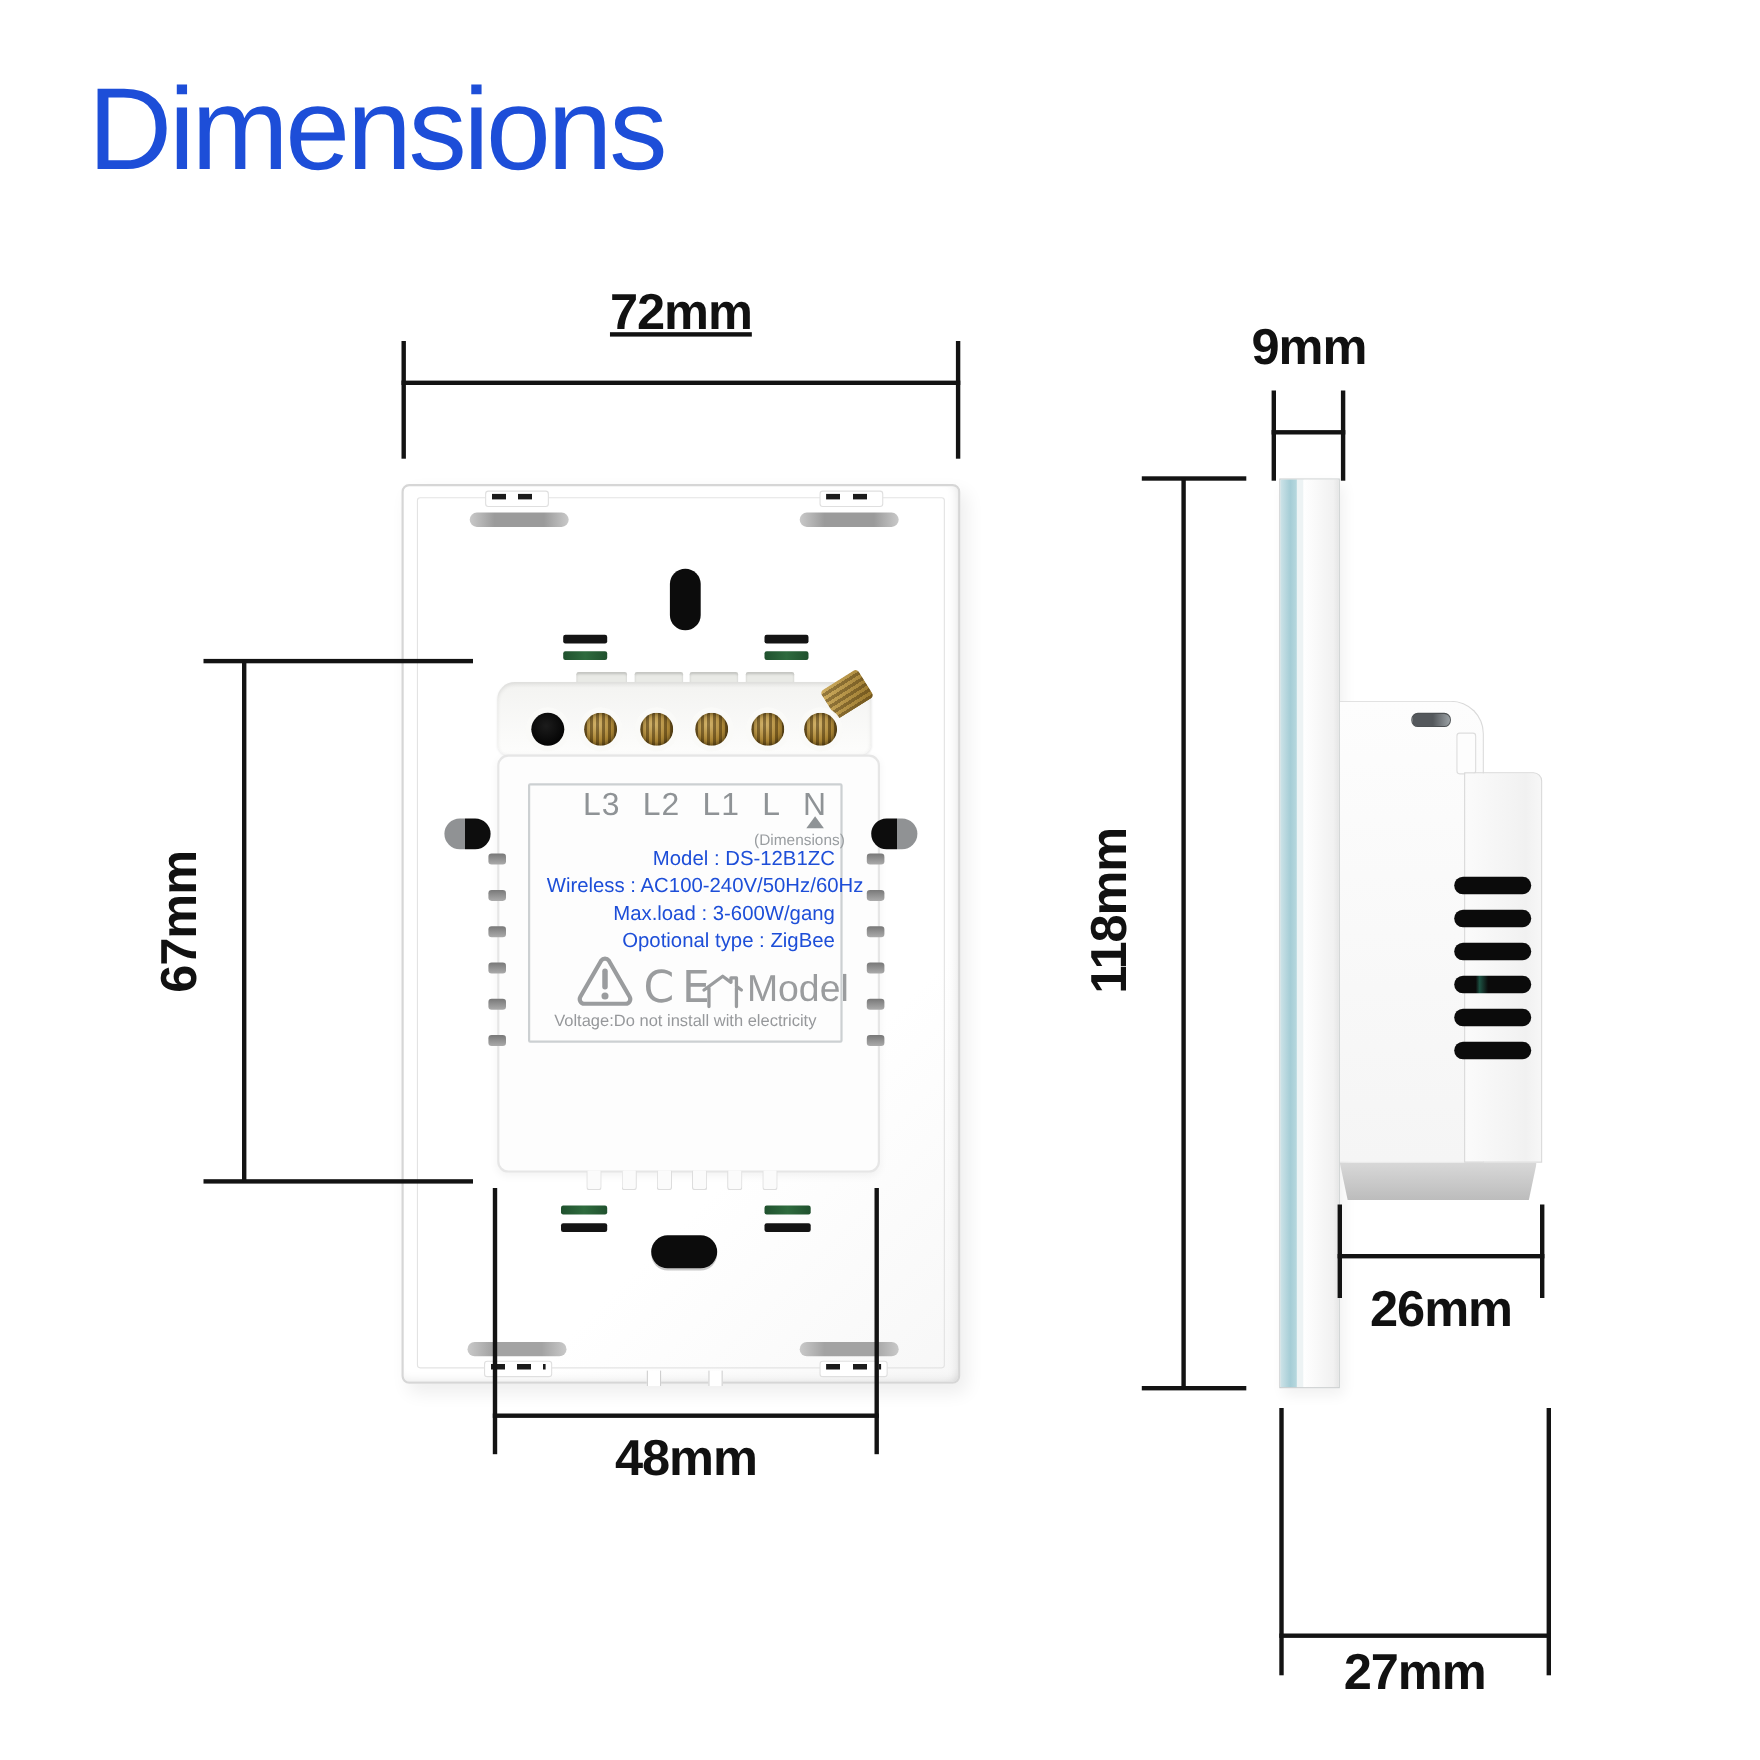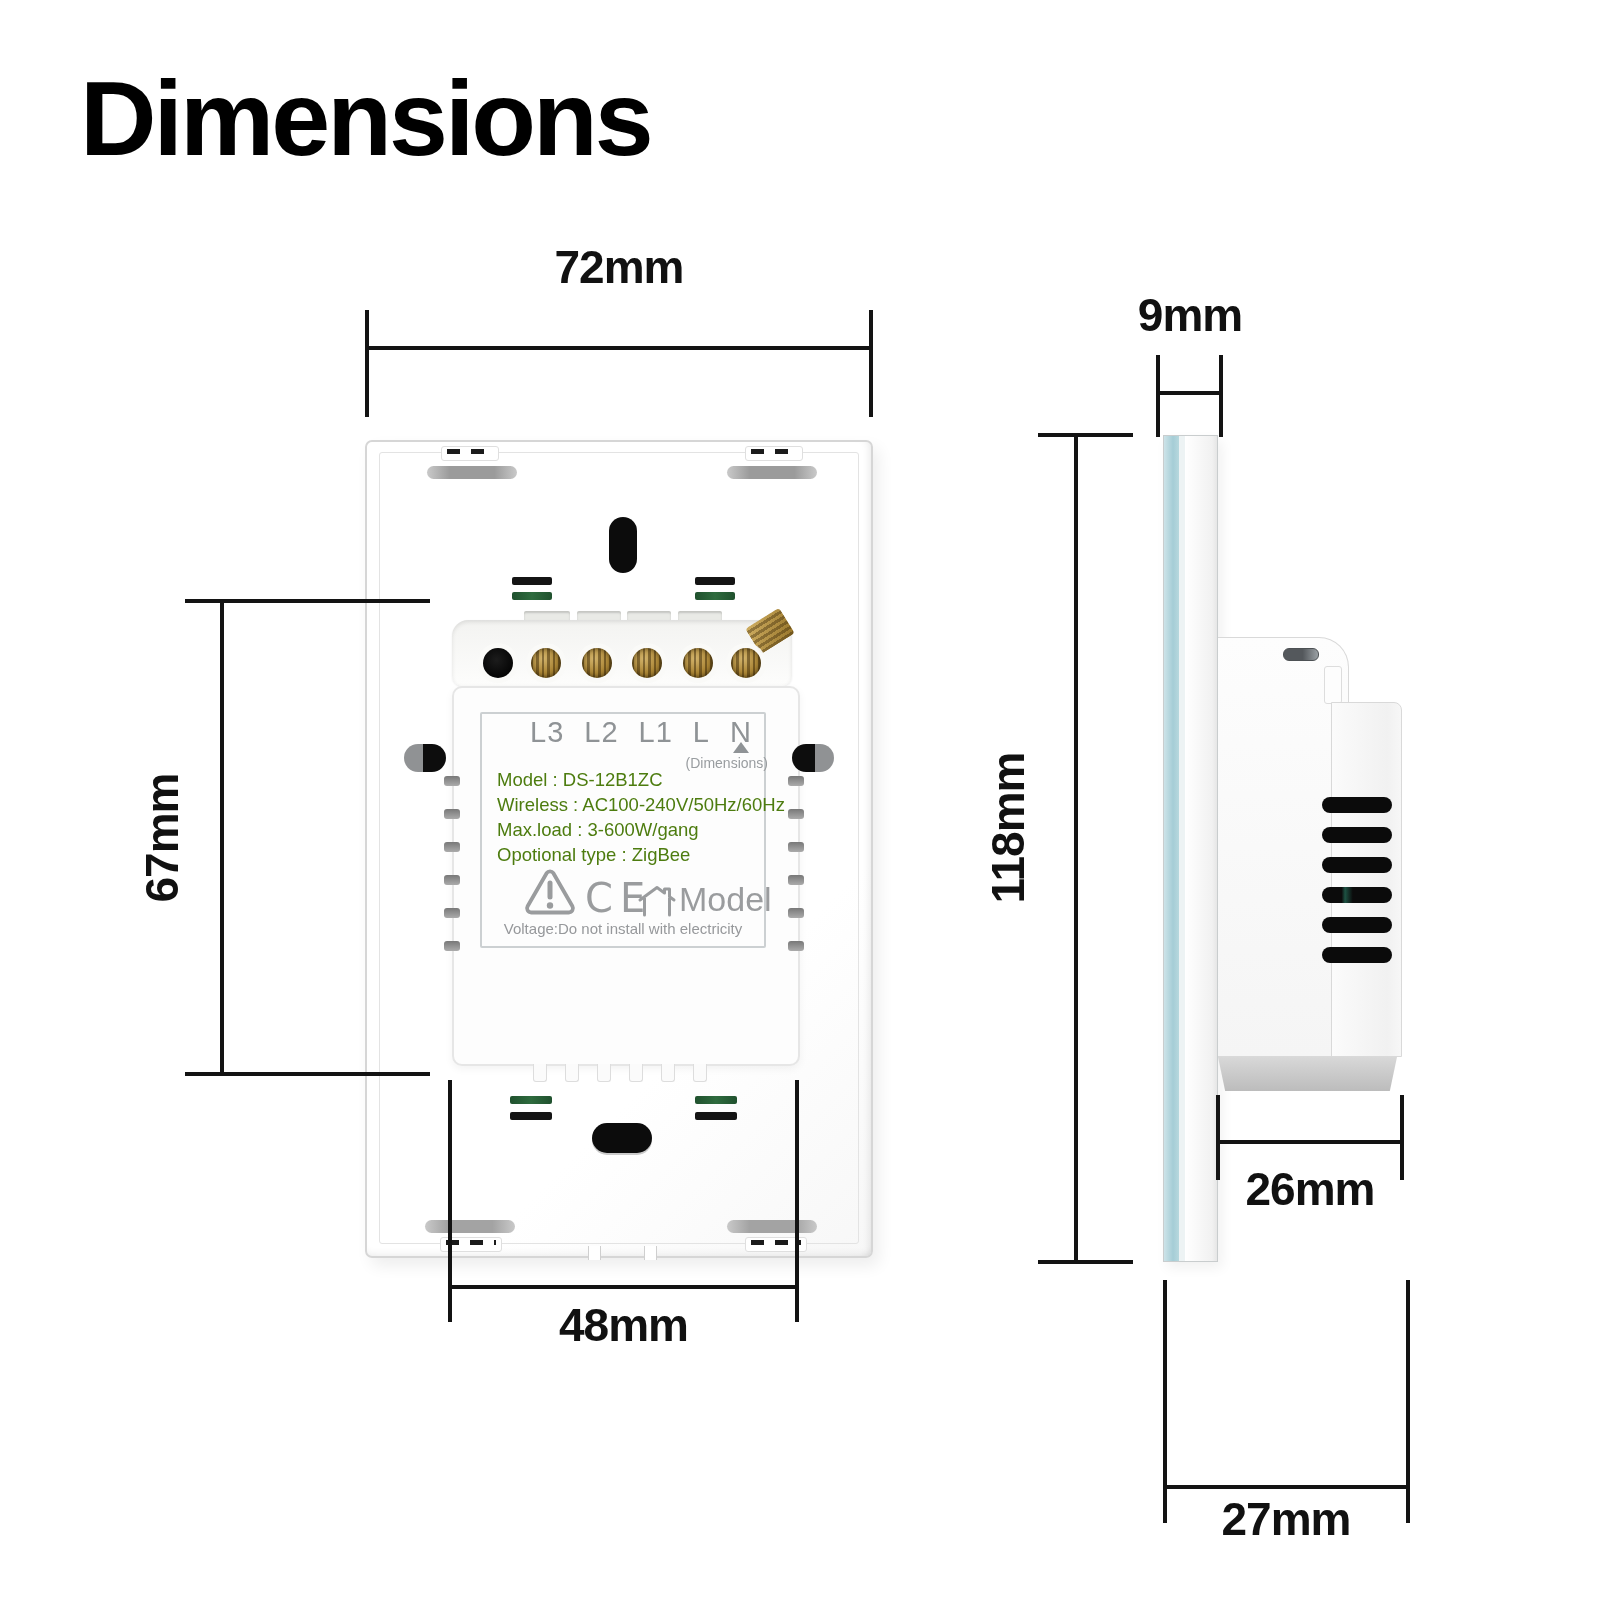--- a/index.html
+++ b/index.html
@@ -10,22 +10,22 @@
   .abs{position:absolute;}
   
   .dl{position:absolute;background:#131313;}
   .dlabel{
     position:absolute;font-weight:700;font-size:46px;color:#111;
     text-align:center;line-height:46px;letter-spacing:-1px;white-space:nowrap;
   }
   .rot{transform:rotate(-90deg);}
   
   .title{
-    position:absolute;left:80px;top:58px;font-size:106px;font-weight:700;
-    color:#000000;letter-spacing:-3px;
+    position:absolute;left:80px;top:58px;font-size:106px;font-weight:400;
+    color:#1d4ed8;letter-spacing:-3px;
   }
   
   .panel{
     position:absolute;left:365px;top:440px;width:508px;height:818px;
     background:linear-gradient(135deg,#ffffff 70%,#f7f7f7);
     border:2px solid #d6d6d6;border-radius:7px;box-sizing:border-box;
     box-shadow:6px 8px 16px rgba(0,0,0,0.07), inset -8px 0 10px -8px rgba(0,0,0,.12), inset 0 -8px 10px -8px rgba(0,0,0,.10);
   }
   .inner-frame{
     position:absolute;left:379px;top:452px;width:480px;height:792px;
@@ -101,21 +101,21 @@
     position:absolute;left:733px;top:742px;width:0;height:0;
     border-left:8px solid transparent;border-right:8px solid transparent;
     border-bottom:11px solid #8f9396;
   }
   .opt-note{
     position:absolute;left:638px;top:755px;width:130px;text-align:right;
     font-size:14px;color:#999da0;
   }
   .info-line{
     position:absolute;left:497px;width:262px;height:24px;
-    font-size:18.5px;color:#4d7c0f;white-space:nowrap;
+    font-size:18.5px;color:#1d4ed8;white-space:nowrap;text-align:right;
   }
   .ce-mark{
     position:absolute;left:585px;top:880px;font-size:40px;line-height:36px;
     color:#9a9c9e;letter-spacing:7px;font-family:"DejaVu Sans",sans-serif;
   }
   .rohs-mark{
     position:absolute;left:679px;top:882px;font-size:34px;line-height:34px;
     color:#9a9c9e;letter-spacing:0px;
   }
   .caution{
@@ -296,21 +296,21 @@
 <div class="blockA-notch"></div>
 <div class="side-bodyB"></div>
 <div class="side-vent" style="top:797px;"></div>
 <div class="side-vent" style="top:827px;"></div>
 <div class="side-vent" style="top:857px;"></div>
 <div class="side-vent" style="top:887px;background:linear-gradient(90deg,#0b0b0b 0 28%,#1d5243 33%,#0b0b0b 44%);"></div>
 <div class="side-vent" style="top:917px;"></div>
 <div class="side-vent" style="top:947px;"></div>
 <div class="side-band"></div>
 
-<div class="dlabel" style="left:365px;top:244px;width:508px;">72mm</div>
+<div class="dlabel" style="left:365px;top:260px;width:508px;text-decoration:underline;">72mm</div>
 <div class="dl" style="left:365px;top:310px;width:4px;height:107px;"></div>
 <div class="dl" style="left:869px;top:310px;width:4px;height:107px;"></div>
 <div class="dl" style="left:365px;top:346px;width:508px;height:4px;"></div>
 
 <div class="dlabel rot" style="left:62px;top:815px;width:200px;">67mm</div>
 <div class="dl" style="left:185px;top:599px;width:245px;height:4px;"></div>
 <div class="dl" style="left:185px;top:1072px;width:245px;height:4px;"></div>
 <div class="dl" style="left:220px;top:601px;width:4px;height:473px;"></div>
 
 <div class="dl" style="left:448px;top:1080px;width:4px;height:242px;"></div>

